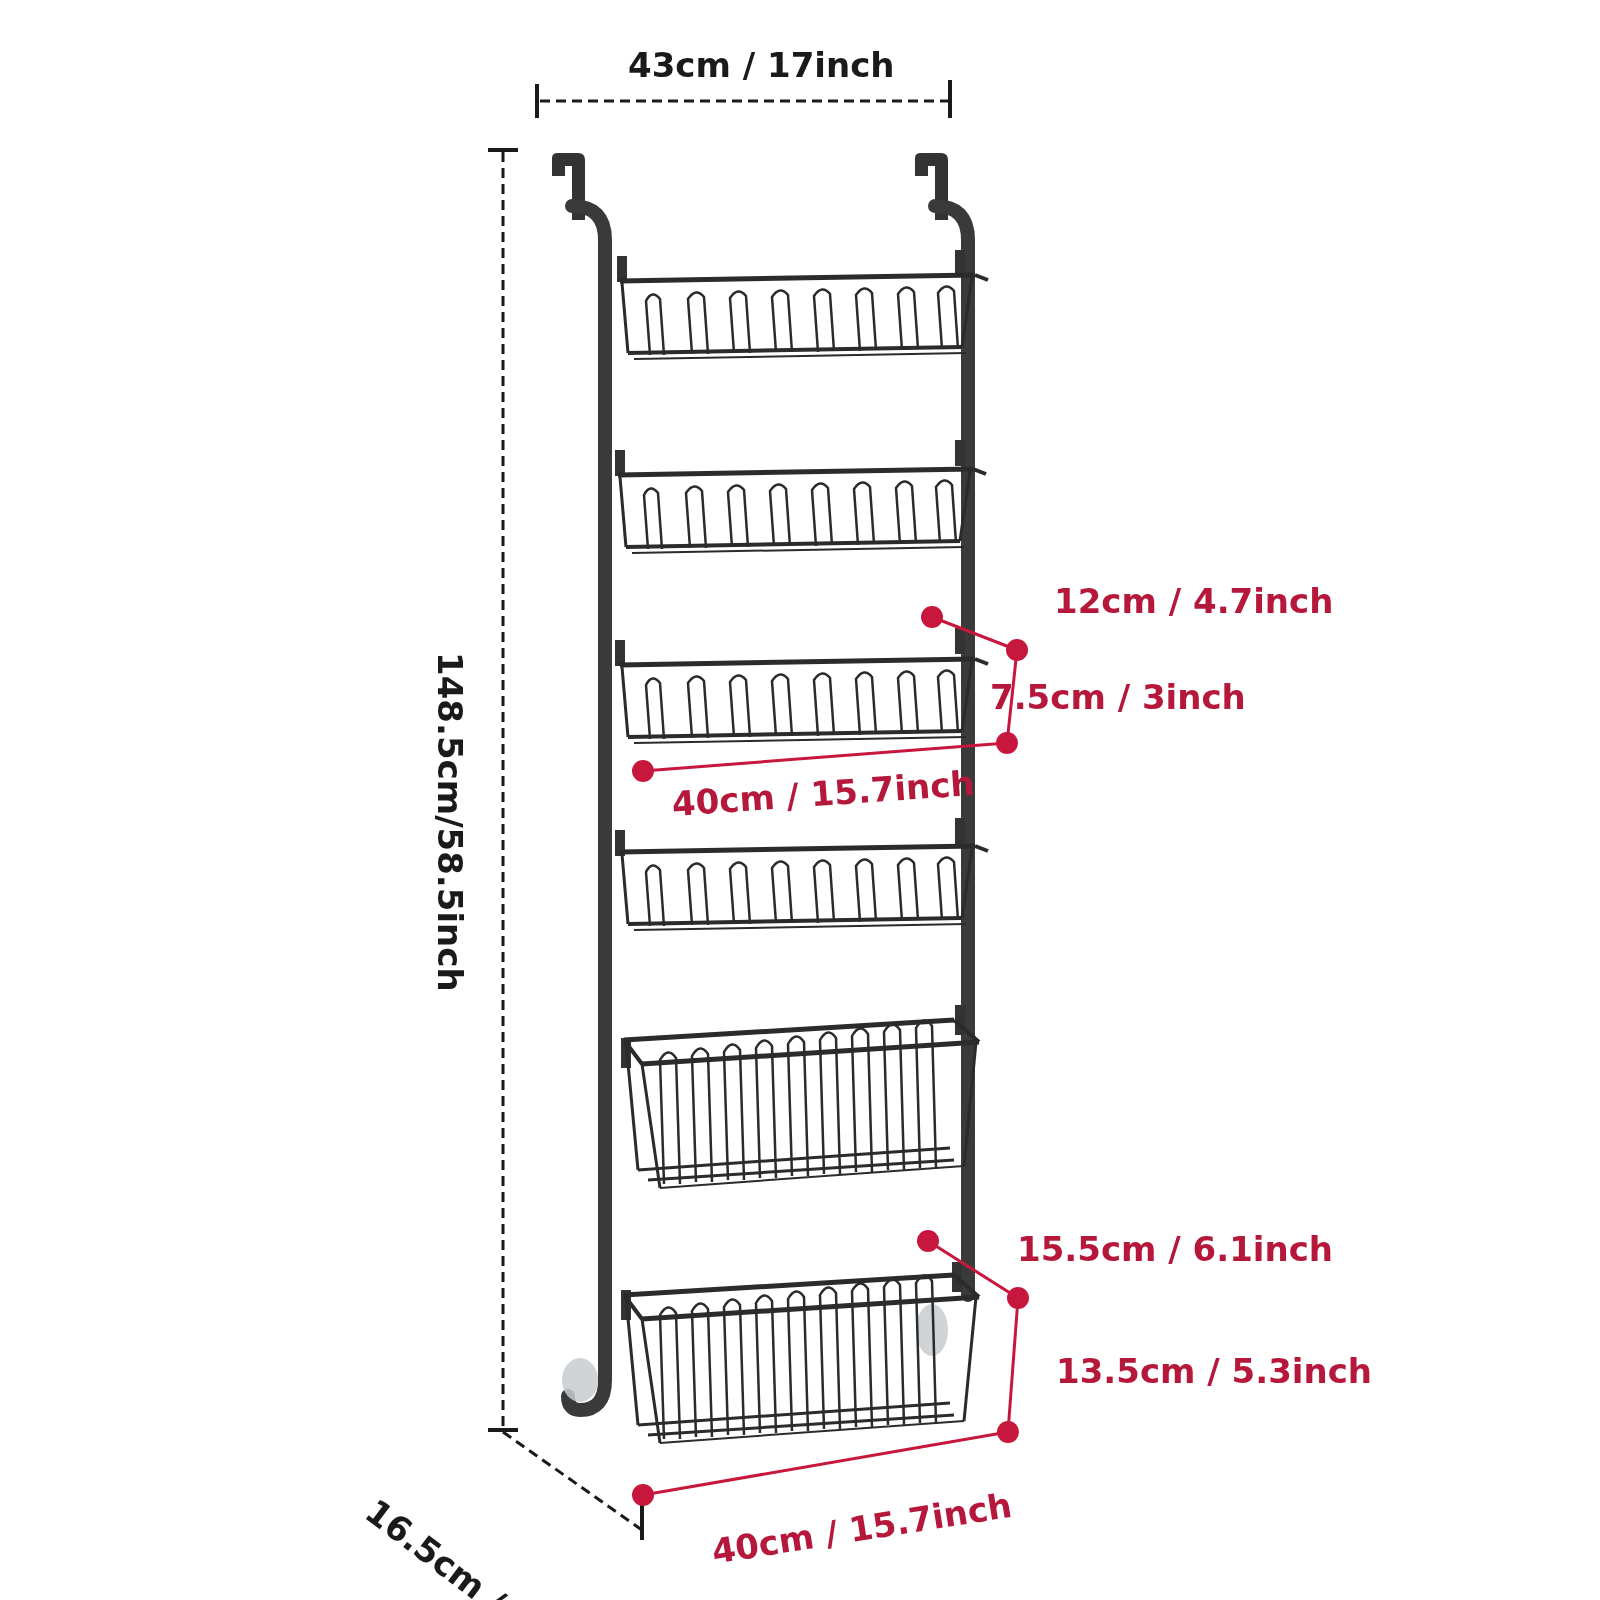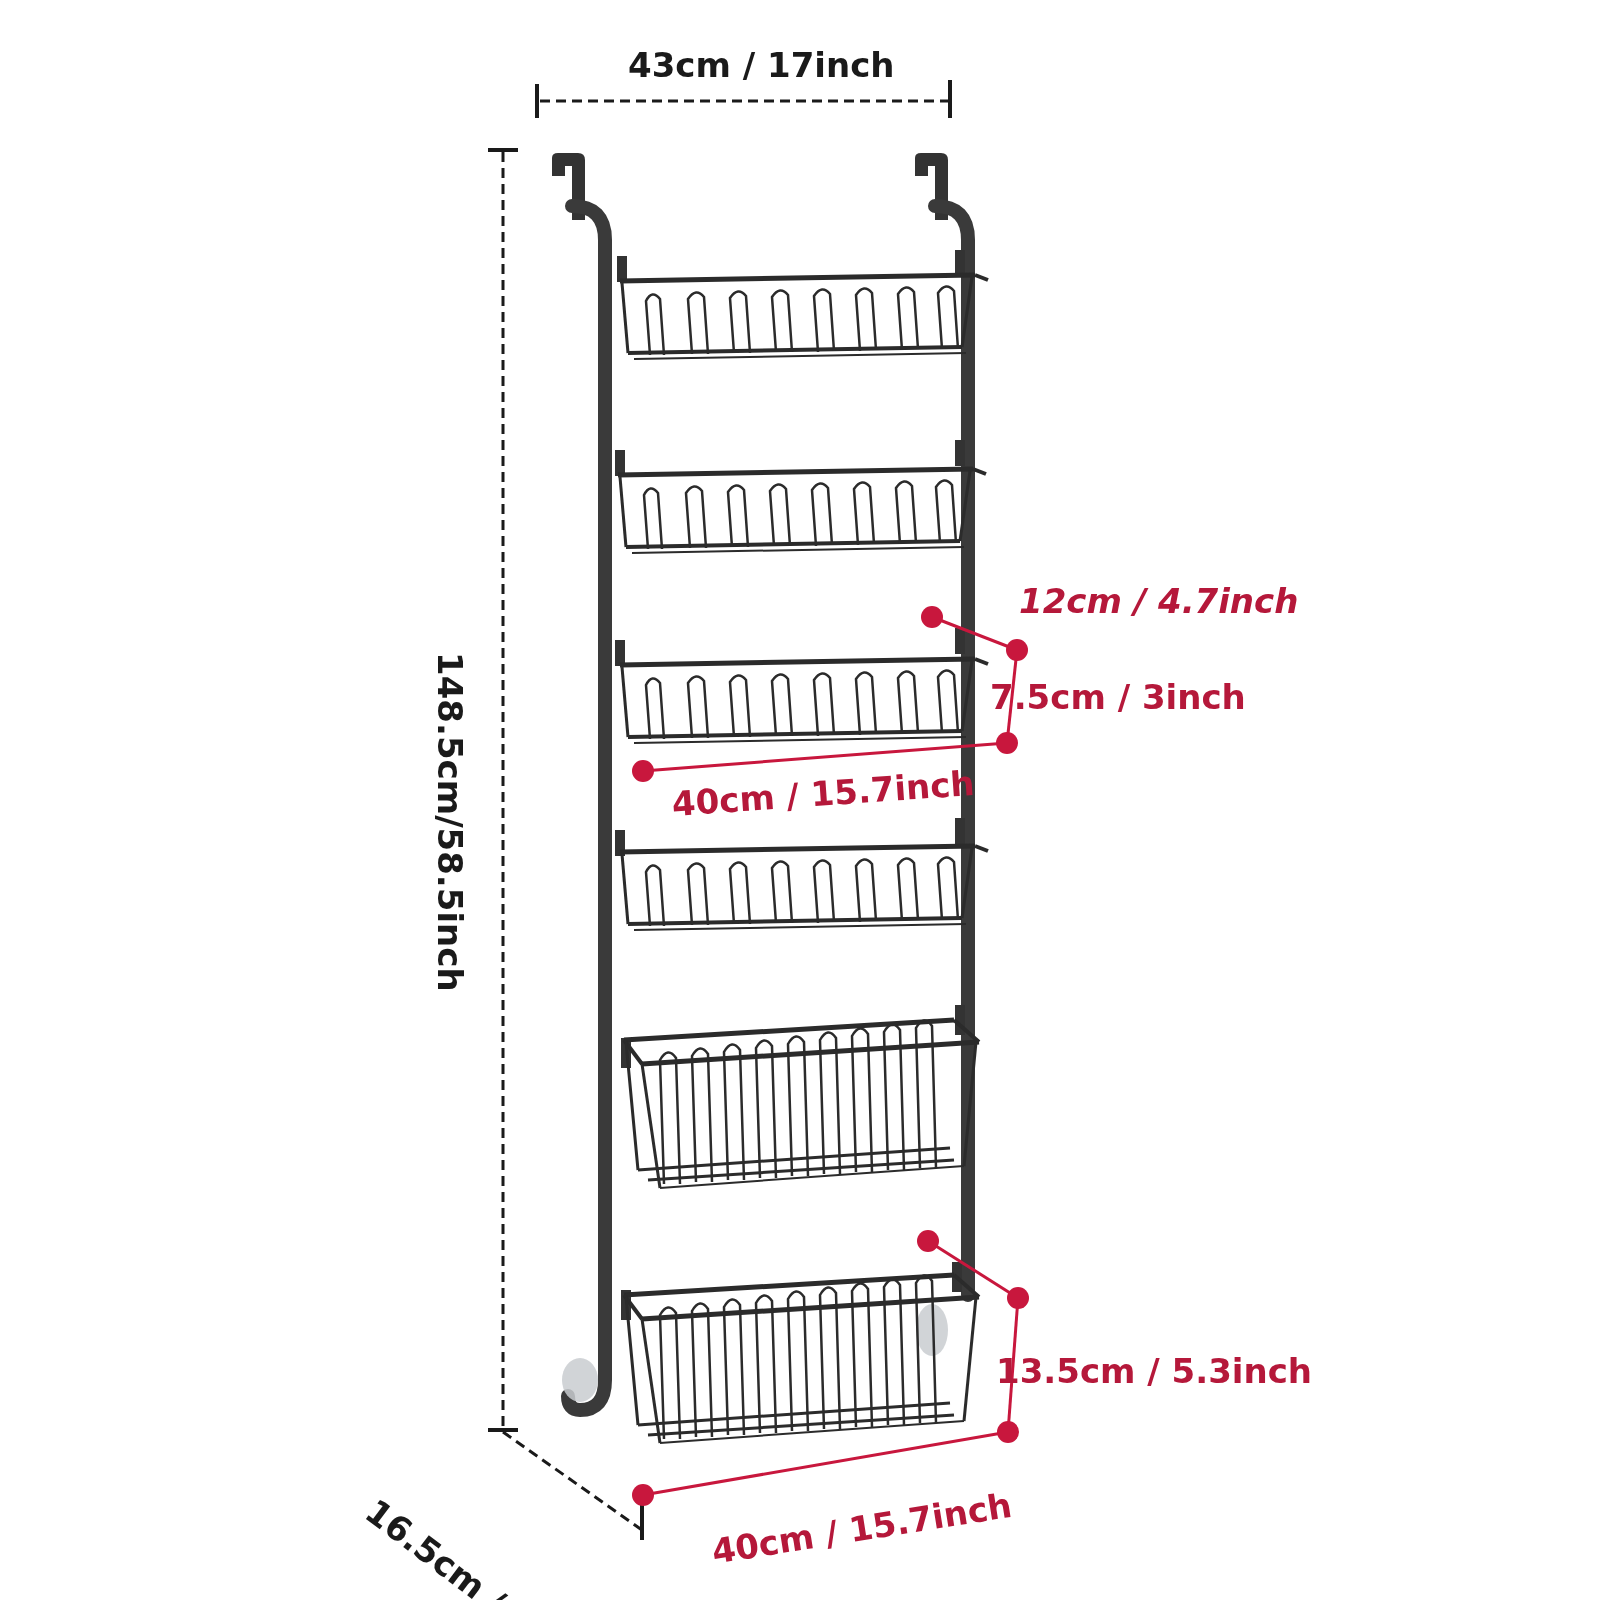--- a/index.html
+++ b/index.html
@@ -138,23 +138,24 @@
     </g>
   </svg>
 
   
   <div class="lbl black" style="left:628px; top:48px;">43cm / 17inch</div>
 
   <div class="lbl black" style="left:290px; top:795px; transform: rotate(90deg); transform-origin: center center; width:320px; text-align:center;">148.5cm/58.5inch</div>
 
   <div class="lbl black" style="left:370px; top:1490px; transform: rotate(37deg); transform-origin: left center;">16.5cm / 6.5inch</div>
 
-  <div class="lbl red" style="left:1019px; top:584px;font-style:italic;">12cm / 4.7inch</div>
+  <div class="lbl red" style="left:1054px; top:584px;">12cm / 4.7inch</div>
 
   <div class="lbl red" style="left:990px; top:680px;">7.5cm / 3inch</div>
 
   <div class="lbl red" style="left:672px; top:787px; transform: rotate(-4deg); transform-origin: left center;">40cm / 15.7inch</div>
 
+  <div class="lbl red" style="left:1017px; top:1232px;">15.5cm / 6.1inch</div>
 
-  <div class="lbl red" style="left:996px; top:1354px;">13.5cm / 5.3inch</div>
+  <div class="lbl red" style="left:1056px; top:1354px;">13.5cm / 5.3inch</div>
 
   <div class="lbl red" style="left:712px; top:1535px; transform: rotate(-9deg); transform-origin: left center;">40cm / 15.7inch</div>
 </div>
 
 </body></html>

